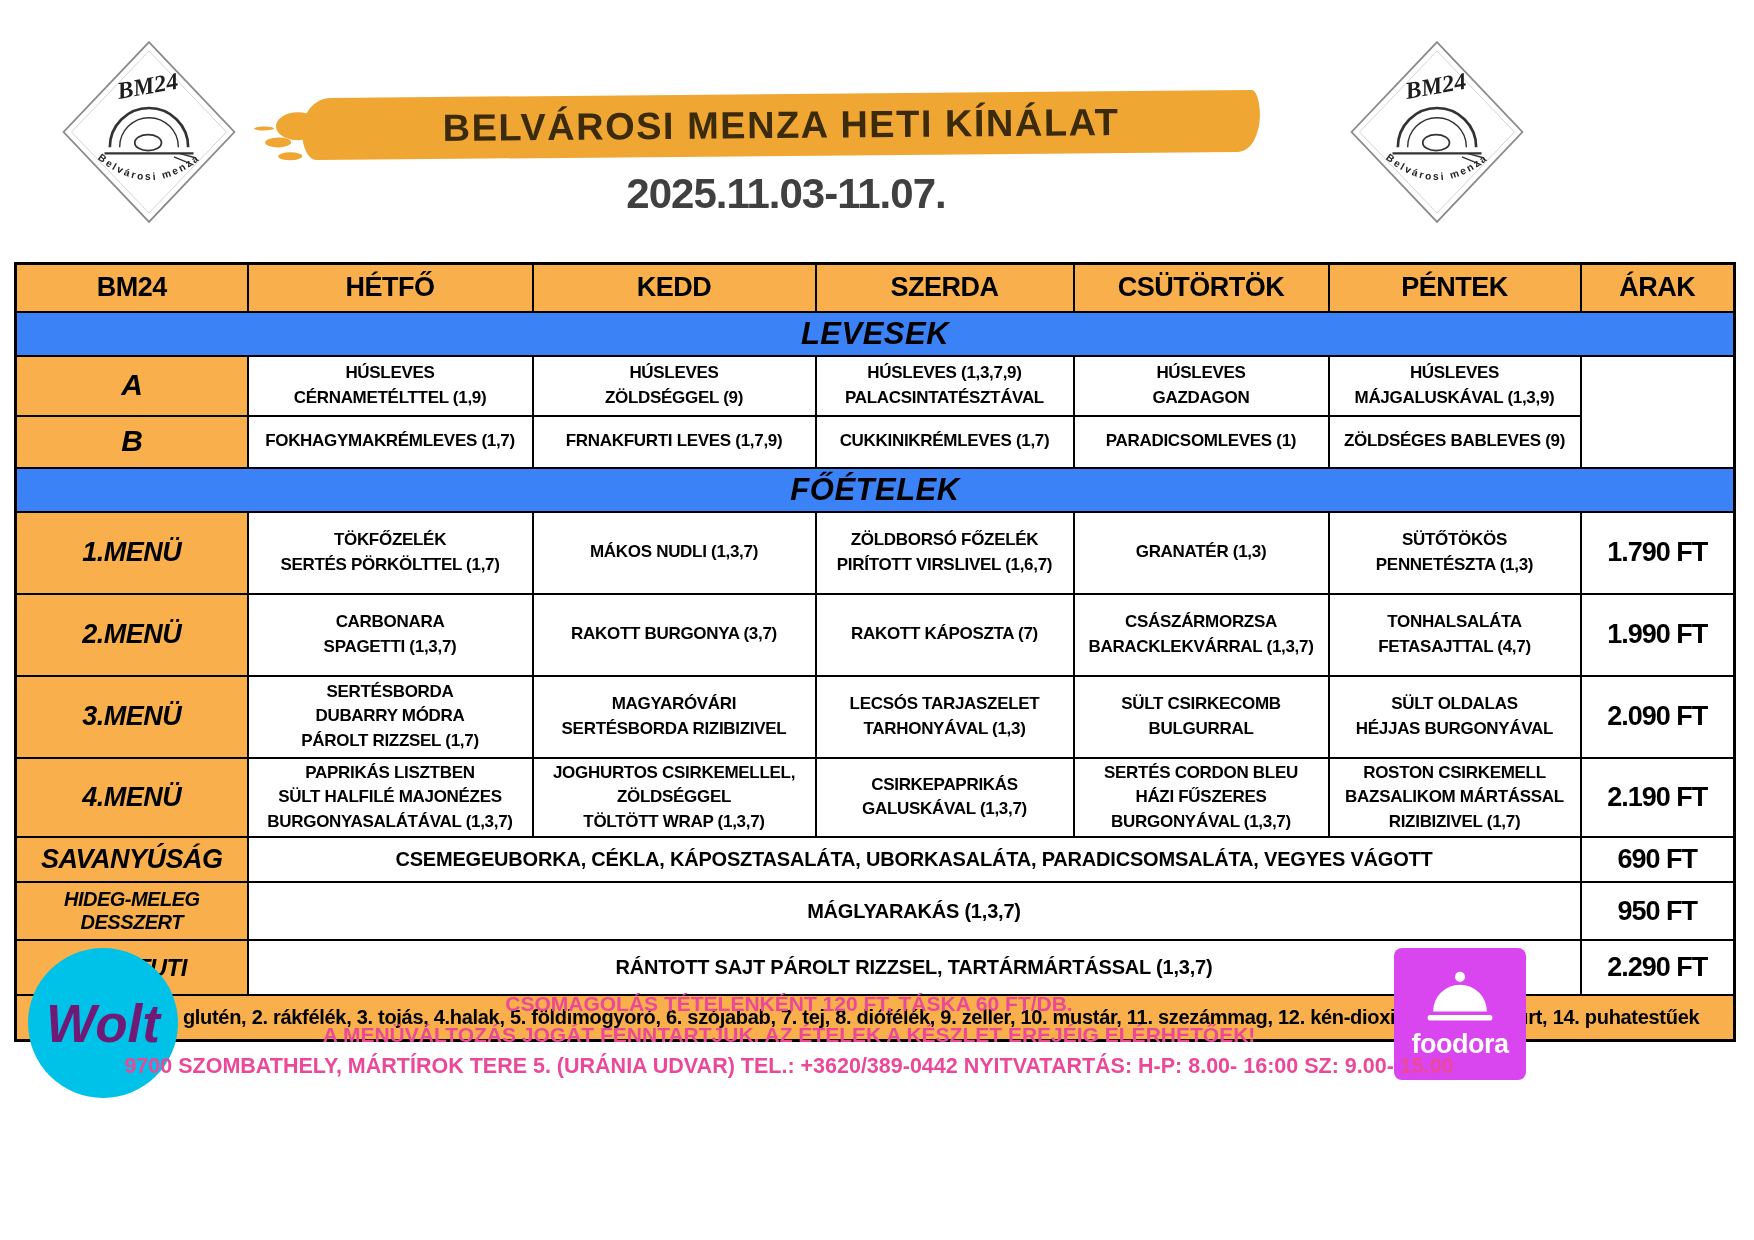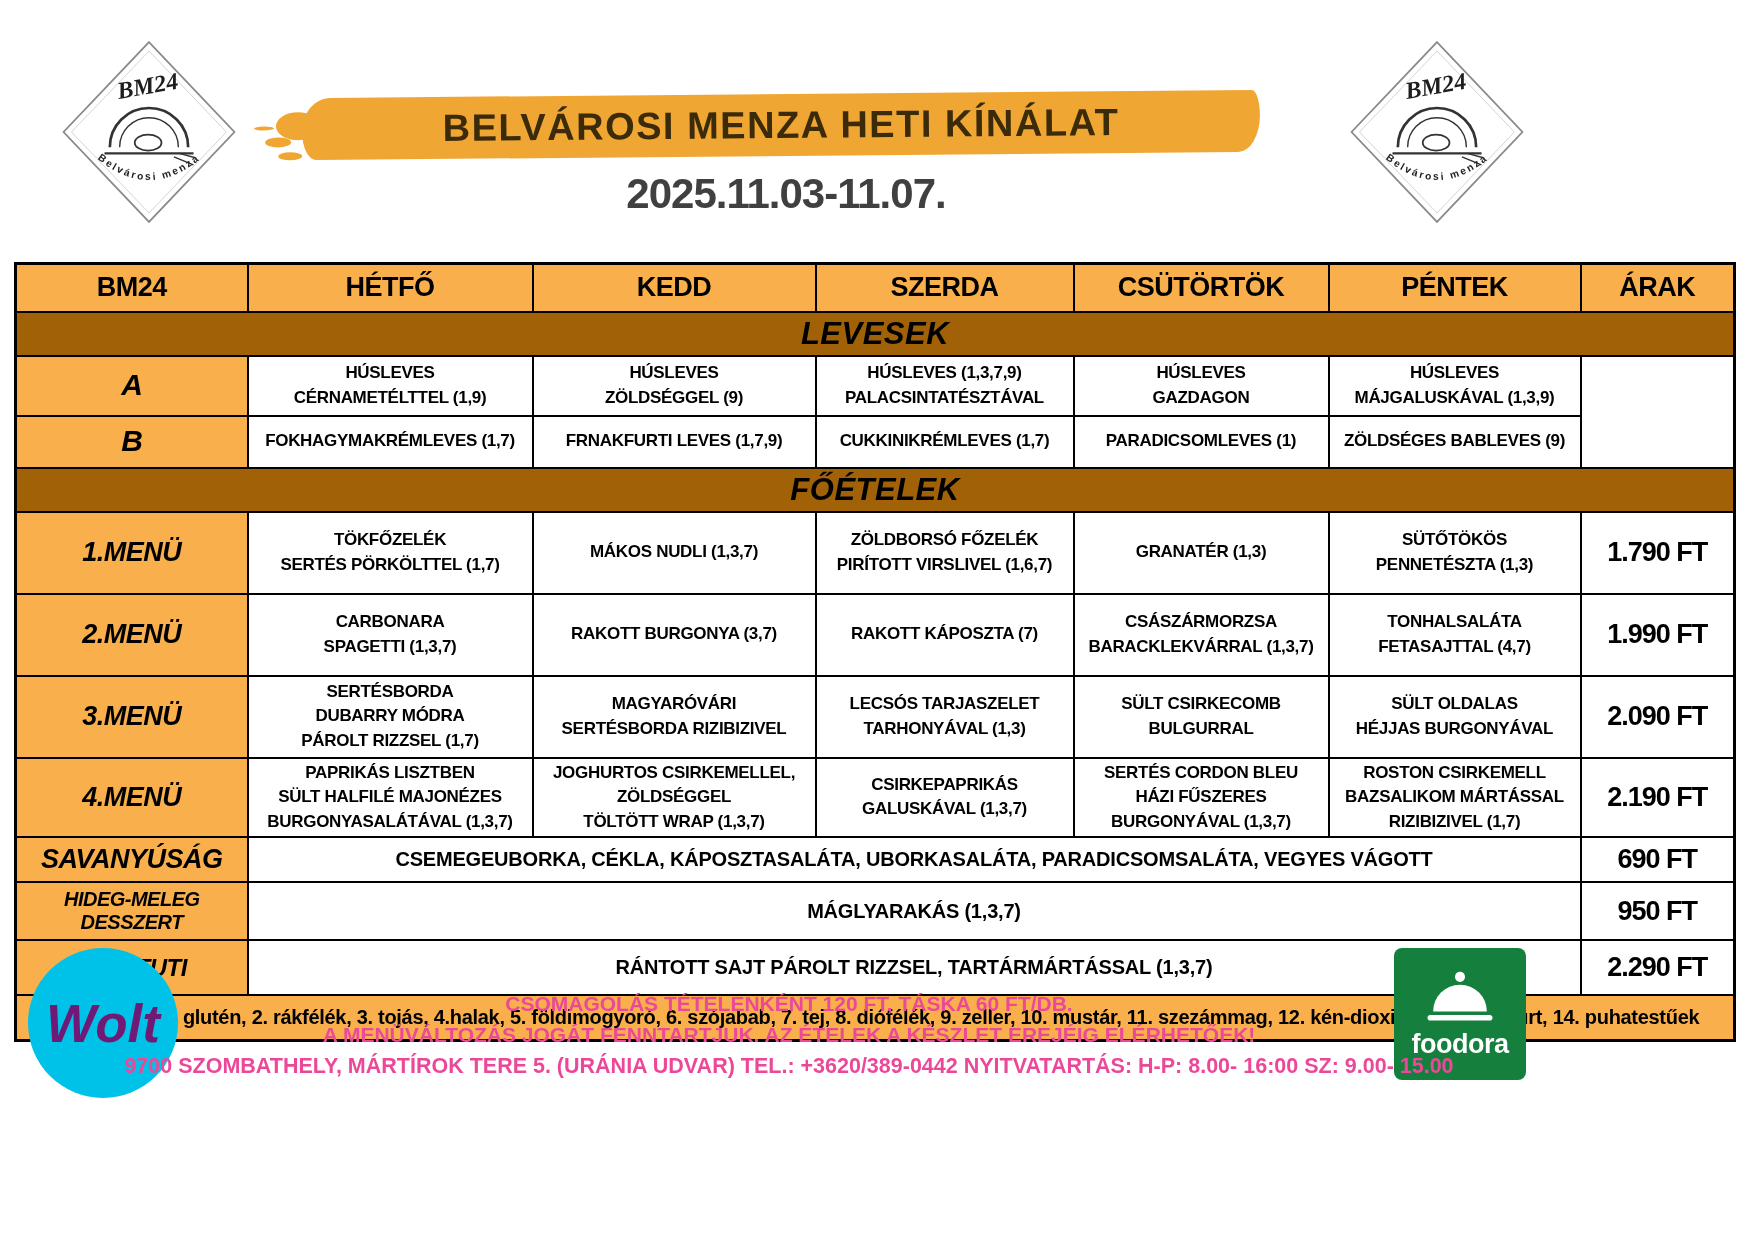--- a/index.html
+++ b/index.html
@@ -25,21 +25,21 @@
 
   
   table.menu { position:absolute; left:14px; top:262px; width:1719px;
             border-collapse:collapse; table-layout:fixed; border:3px solid #000; }
   .menu th, .menu td { border:2px solid #000; text-align:center; vertical-align:middle;
             padding:2px 6px; color:#000; overflow:hidden; }
 
   .row-head   { height:48px; }
   .row-head th { background:#F9B04C; font-size:27px; font-weight:bold; letter-spacing:-0.5px; }
 
-  .section-cell { background:#a16207; font-style:italic; font-weight:bold; font-size:31px; letter-spacing:0.5px; }
+  .section-cell { background:#3b82f6; font-style:italic; font-weight:bold; font-size:31px; letter-spacing:0.5px; }
   .row-levesek, .row-foetelek { height:44px; }
 
   .label { background:#F9B04C; font-weight:bold; font-style:italic; font-size:27px;
            letter-spacing:-0.5px; white-space:pre-line; line-height:1.15; }
   .dish  { font-weight:bold; font-size:17px; line-height:1.45; letter-spacing:-0.3px; white-space:pre-line; }
   .price { font-weight:bold; font-size:27px; letter-spacing:-1px; white-space:nowrap; }
   .span-text { font-weight:bold; font-size:20px; letter-spacing:-0.2px; }
   .allergens-cell { background:#F9B04C; font-weight:bold; font-size:20px; letter-spacing:-0.3px; }
 
   .row-a { height:60px; } .row-a .label { font-size:30px; }
@@ -50,21 +50,21 @@
   .row-desszert { height:58px; } .row-desszert .label { font-size:20px; }
   .row-tuti { height:55px; } .row-tuti .label { font-size:24px; }
   .row-allergens { height:45px; }
 
   
   .wolt-badge { position:absolute; left:28px; top:948px; width:150px; height:150px; border-radius:50%;
             background:#00C2E8; display:flex; align-items:center; justify-content:center; }
   .wolt-text { color:#701a75; font-size:53px; font-weight:bold; font-style:italic; letter-spacing:0; }
 
   .foodora-badge { position:absolute; left:1394px; top:948px; width:132px; height:132px; border-radius:8px;
-            background:#15803d; display:flex; flex-direction:column; align-items:center; justify-content:center; gap:4px; }
+            background:#d946ef; display:flex; flex-direction:column; align-items:center; justify-content:center; gap:4px; }
   .foodora-text { color:#fff; font-size:27px; font-weight:bold; letter-spacing:-0.5px; }
 
   .footer-lines { position:absolute; left:0; top:992px; width:1572px; text-align:center; color:#ec4899;padding-left:6px; }
   .footer-line { font-weight:bold; }
   .footer-line.l1 { font-size:21px; margin-bottom:7px; }
   .footer-line.l2 { font-size:21px; margin-bottom:7px; }
   .footer-line.l3 { font-size:21.5px; }
 </style>
 </head>
 <body>

